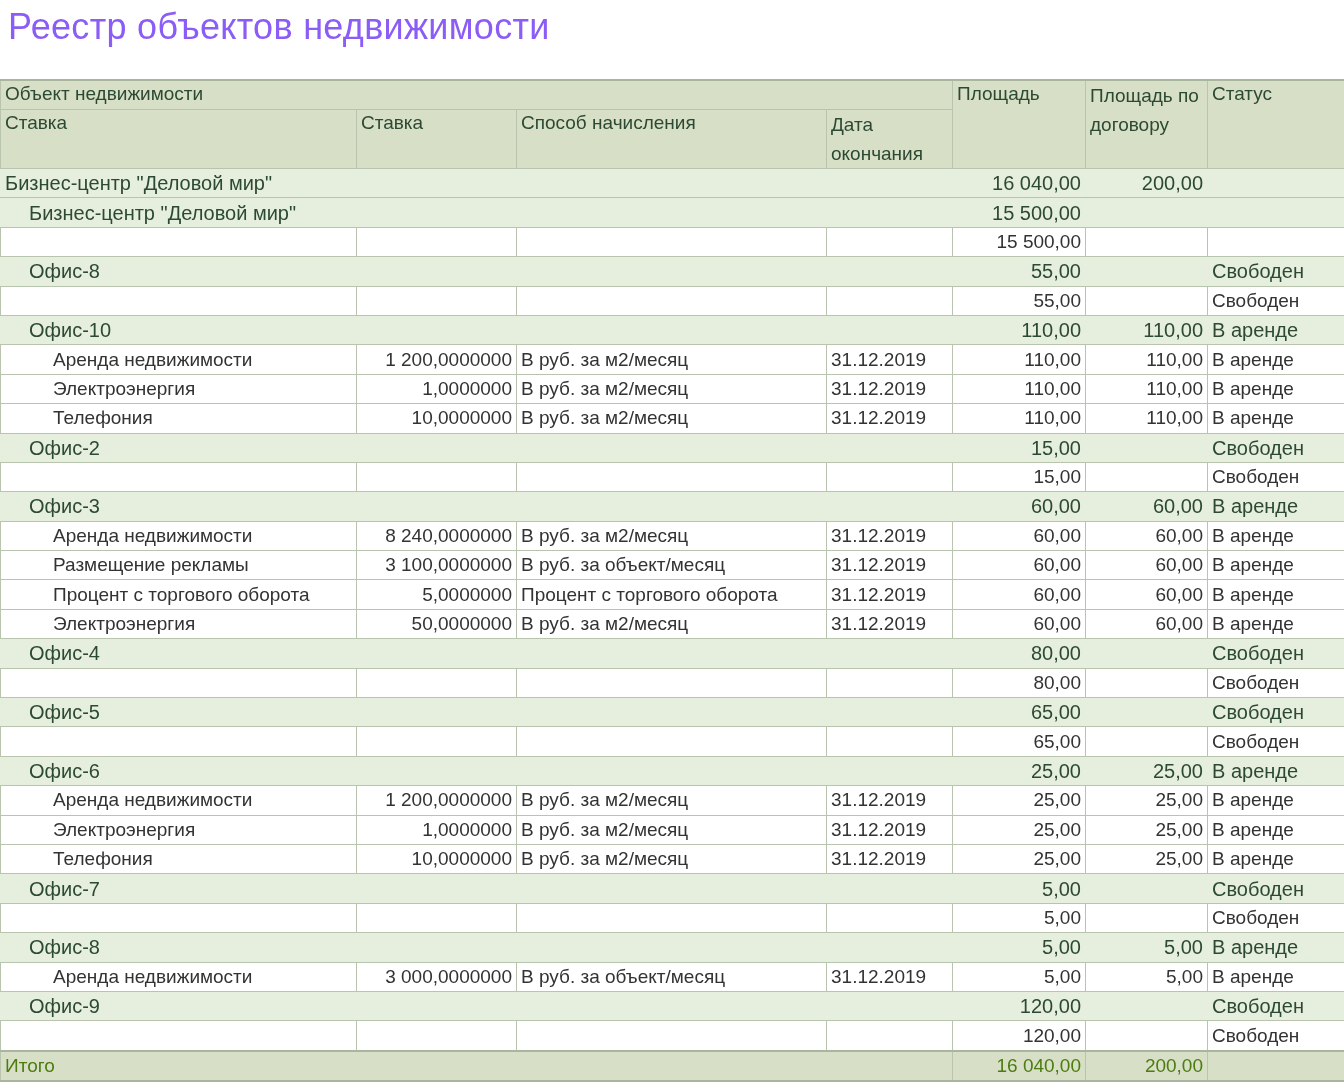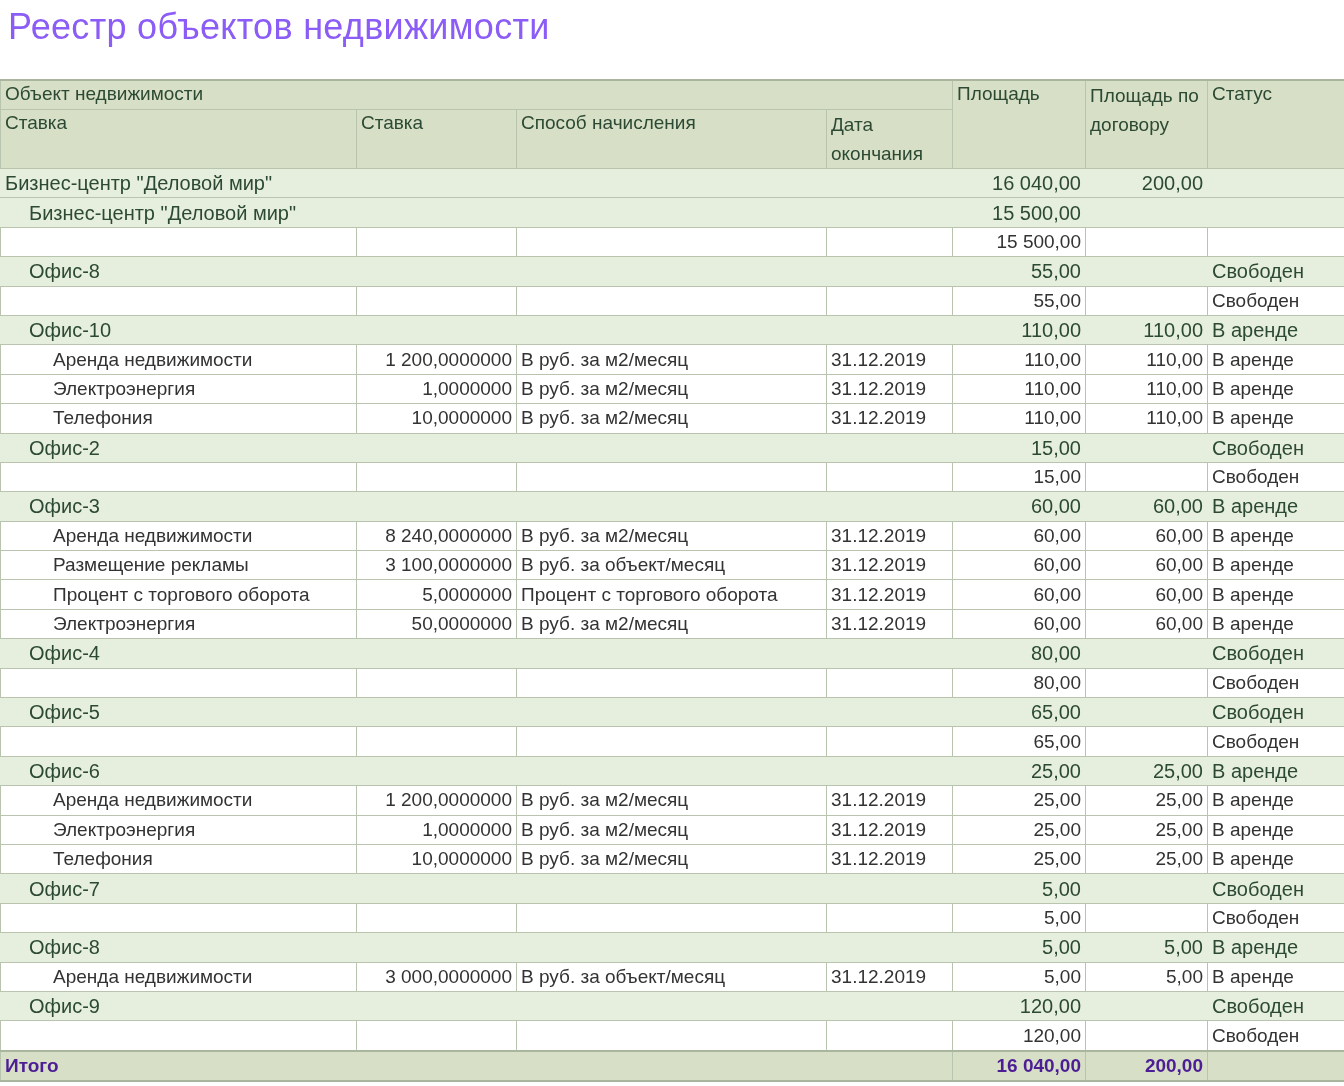--- a/index.html
+++ b/index.html
@@ -7,21 +7,21 @@
   .title { position:absolute; left:8px; top:6px; font-size:36px; font-weight:normal; color:#8b5cf6; letter-spacing:0.3px; margin:0; }
   table.report { position:absolute; left:0; top:79px; border-collapse:collapse; table-layout:fixed; width:1344px; font-size:19px; color:#2b2b2b; }
   table.report td, table.report th { border:1px solid #b8c4ad; padding:0 4px; height:28.4px; line-height:26px; white-space:nowrap; overflow:hidden; font-weight:normal; text-align:left; }
   thead th { background:#d7dfc6; color:#2c4a33; vertical-align:top; border-color:#aab59e; }
   thead tr:first-child th { border-top:2px solid #aab59e; }
   .num { text-align:right !important; }
   tr.grp td { background:#e6eedd; color:#2c4a33; font-size:20px; border-left-color:#e6eedd; border-right-color:#e6eedd; }
   tr.grp td.sep { border-left-color:#b8c4ad; }
   tr.grp td.sepr { border-right-color:#b8c4ad; }
   tr.det td { background:#ffffff; color:#333333; }
-  tr.total td { background:#d7dfc6; color:#4c1d95; font-weight:bold; border-top:2px solid #aab59e; border-bottom:2px solid #aab59e; }
+  tr.total td { background:#d7dfc6; color:#4d7c0f; font-weight:normal; border-top:2px solid #aab59e; border-bottom:2px solid #aab59e; }
   .lvl0 { padding-left:4px !important; }
   .lvl1 { padding-left:28px !important; }
   .lvl2 { padding-left:52px !important; }
 </style>
 </head>
 <body>
 
 <h1 class="title">Реестр объектов недвижимости</h1>
 
 <table class="report">

